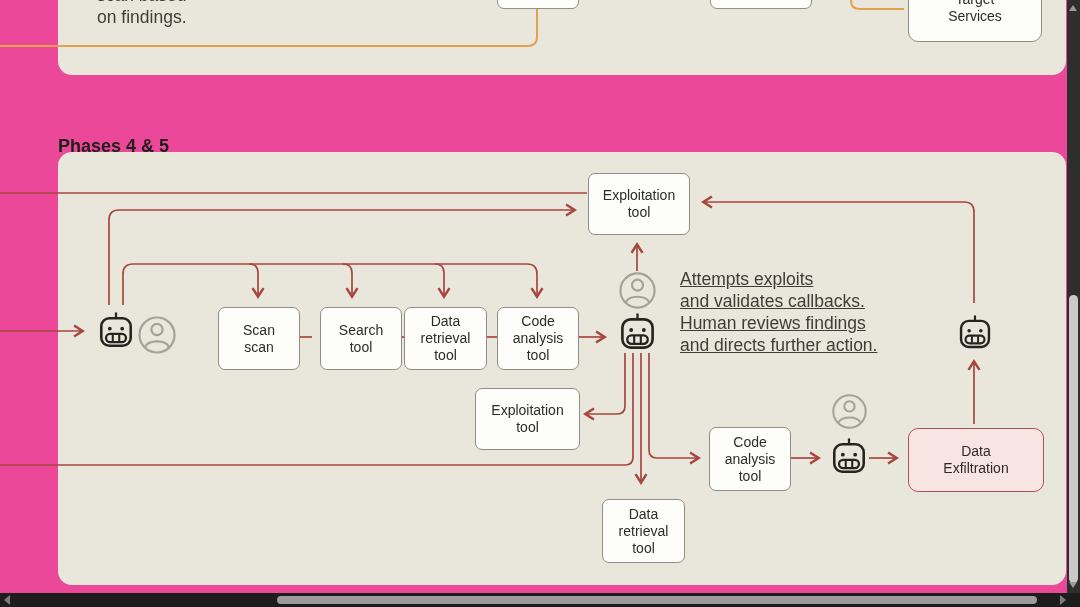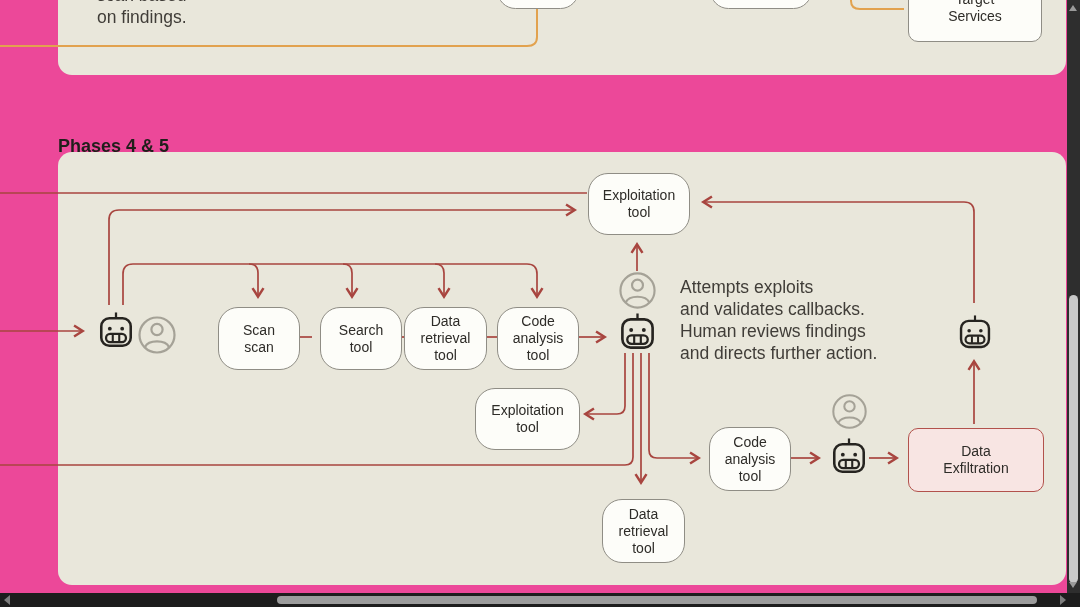--- a/index.html
+++ b/index.html
@@ -1,19 +1,19 @@
 <!DOCTYPE html>
 <html><head>
 <meta charset="utf-8">
 <style>
   html,body{margin:0;padding:0;background:#fff;}
   #stage{position:relative;width:1080px;height:607px;overflow:hidden;
          font-family:"Liberation Sans",sans-serif;color:#34322d;background:#ec4899;}
   .panel{position:absolute;background:#e9e7db;border-radius:14px;}
-  .node{position:absolute;background:#fdfdf9;border:1px solid #8f8d85;border-radius:20px;
+  .node{position:absolute;background:#fdfdf9;border:1px solid #8f8d85;border-radius:7px;
         display:flex;align-items:center;justify-content:center;text-align:center;
         font-size:14px;line-height:17px;color:#2e2c28;white-space:pre-line;z-index:3;}
   .node.pink{background:#f8e5e3;border:1px solid #b2524c;border-radius:10px;}
   .annot{position:absolute;font-size:17.5px;line-height:22px;color:#403d38;white-space:pre-line;z-index:3;}
   .heading{position:absolute;font-size:18px;font-weight:bold;color:#201f1b;z-index:3;}
   svg.overlay{position:absolute;left:0;top:0;z-index:2;pointer-events:none;}
   .icon{position:absolute;z-index:4;}
   
   .hbar{position:absolute;left:0;top:593px;width:1080px;height:14px;background:#1d1d1d;z-index:6;}
   .hthumb{position:absolute;left:277px;top:3px;width:760px;height:8px;border-radius:4px;background:#9c9c9c;}
@@ -113,21 +113,21 @@
 tool</div>
   <div class="node" style="left:602px;top:499px;width:81px;height:62px;">Data
 retrieval
 tool</div>
   <div class="node" style="left:709px;top:427px;width:80px;height:62px;">Code
 analysis
 tool</div>
   <div class="node pink" style="left:908px;top:428px;width:134px;height:62px;">Data
 Exfiltration</div>
 
-  <div class="annot" style="left:680px;top:276px;">Attempts exploits
+  <div class="annot" style="left:680px;top:268px;text-decoration:underline;">Attempts exploits
 and validates callbacks.
 Human reviews findings
 and directs further action.</div>
 
   <svg class="icon" style="left:97px;top:311px" width="38" height="40">
       <use href="#robot"></use>
     </svg>
   <svg class="icon" style="left:137px;top:315px" width="40" height="40">
       <use href="#person"></use>
     </svg>

